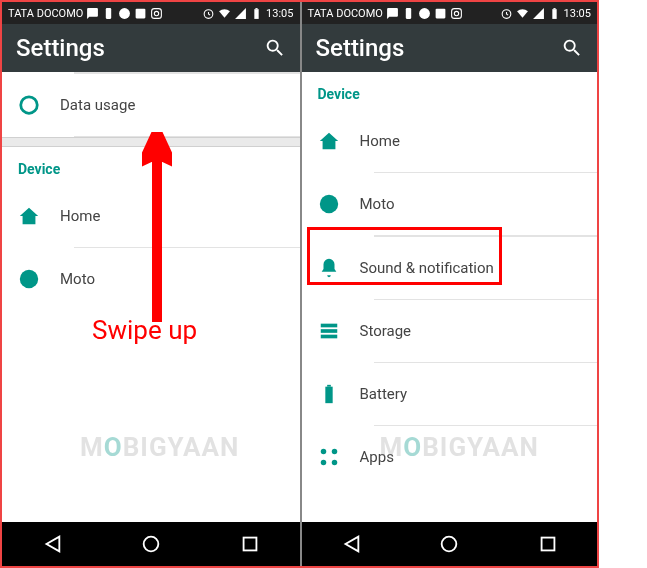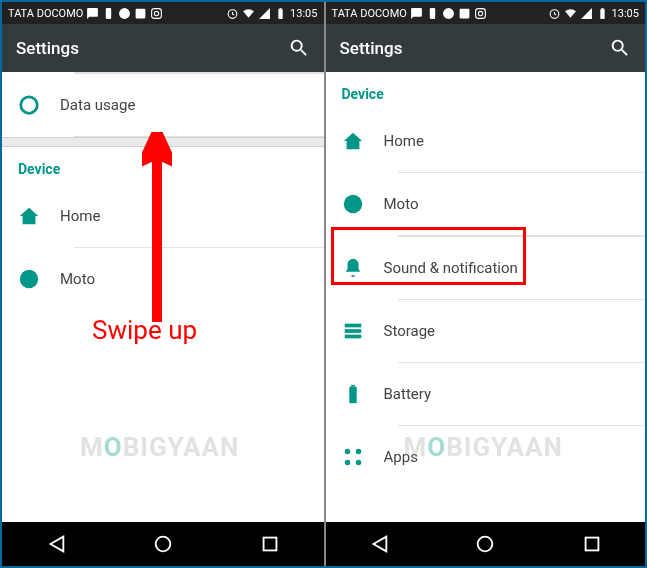--- a/index.html
+++ b/index.html
@@ -1,25 +1,25 @@
 <!DOCTYPE html>
 <html><head>
 <meta charset="utf-8">
 <style>
 *{margin:0;padding:0;box-sizing:border-box;font-family:Roboto,Arial,sans-serif}
 body{background:#fff;width:647px;height:568px;overflow:hidden;position:relative}
-.wrap{display:flex;width:647px;height:568px;border:2px solid #0369a1}
+.wrap{display:flex;width:599px;height:568px;border:2px solid #ef4444}
 .phone{width:50%;height:100%;display:flex;flex-direction:column;background:#fff;position:relative;overflow:hidden}
 .phone+.phone{border-left:2px solid #888}
 .status{height:22px;background:#222;color:#fff;display:flex;align-items:center;padding:0 6px;font-size:11px;justify-content:space-between}
 .status .l{display:flex;align-items:center;gap:3px}
 .status .r{display:flex;align-items:center;gap:3px}
 .sic{width:13px;height:13px;display:inline-flex;align-items:center;justify-content:center;fill:#fff}
 .appbar{height:48px;background:#333b3d;color:#fff;display:flex;align-items:center;justify-content:space-between;padding:0 14px}
-.appbar h1{font-size:17px;font-weight:500}
+.appbar h1{font-size:24px;font-weight:500}
 .search{width:22px;height:22px;fill:#fff}
 .content{flex:1;overflow:hidden;background:#fff}
 .sect{font-size:14px;color:#009688;font-weight:700;padding:14px 16px 8px}
 .row{display:flex;align-items:center;height:62px;padding:0 16px;position:relative}
 .row .ic{width:42px;display:flex;align-items:center;justify-content:flex-start}
 .row .ic svg{width:22px;height:22px;fill:#009688}
 .row .lbl{font-size:15px;color:#444}
 .div{height:1px;background:#e3e3e3;margin-left:72px}
 .sep{height:10px;background:#eaeaea;border-top:1px solid #d0d0d0;border-bottom:1px solid #d0d0d0}
 .nav{height:44px;background:#000;display:flex;align-items:center;justify-content:space-around}

